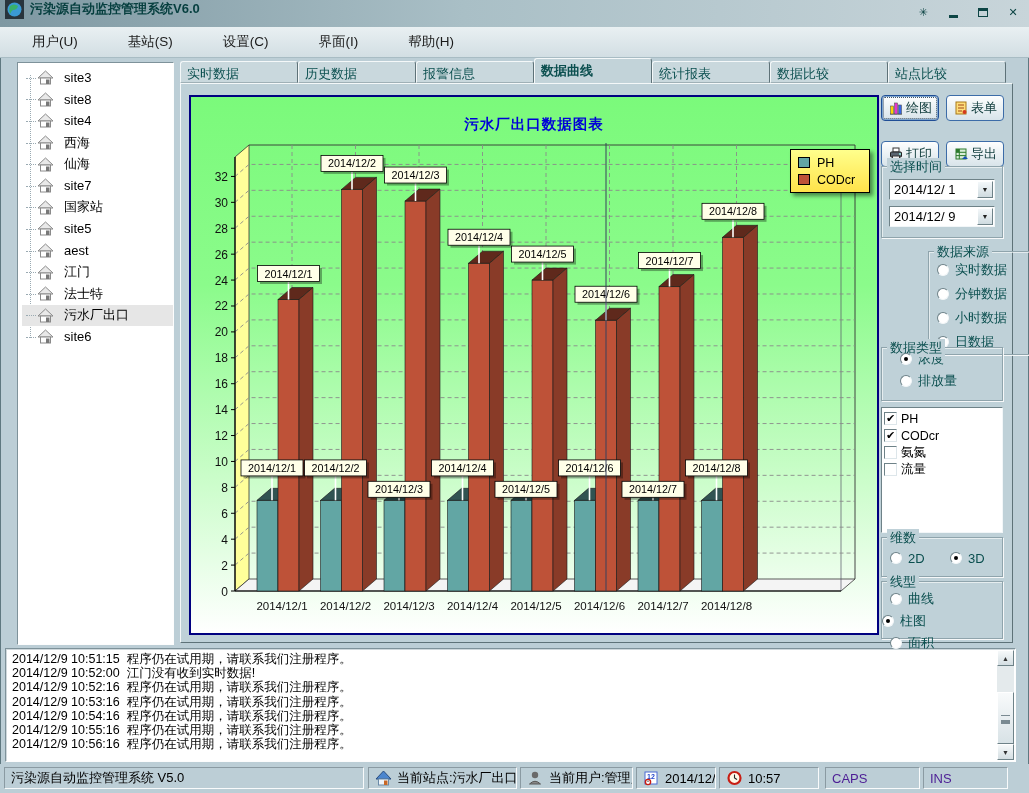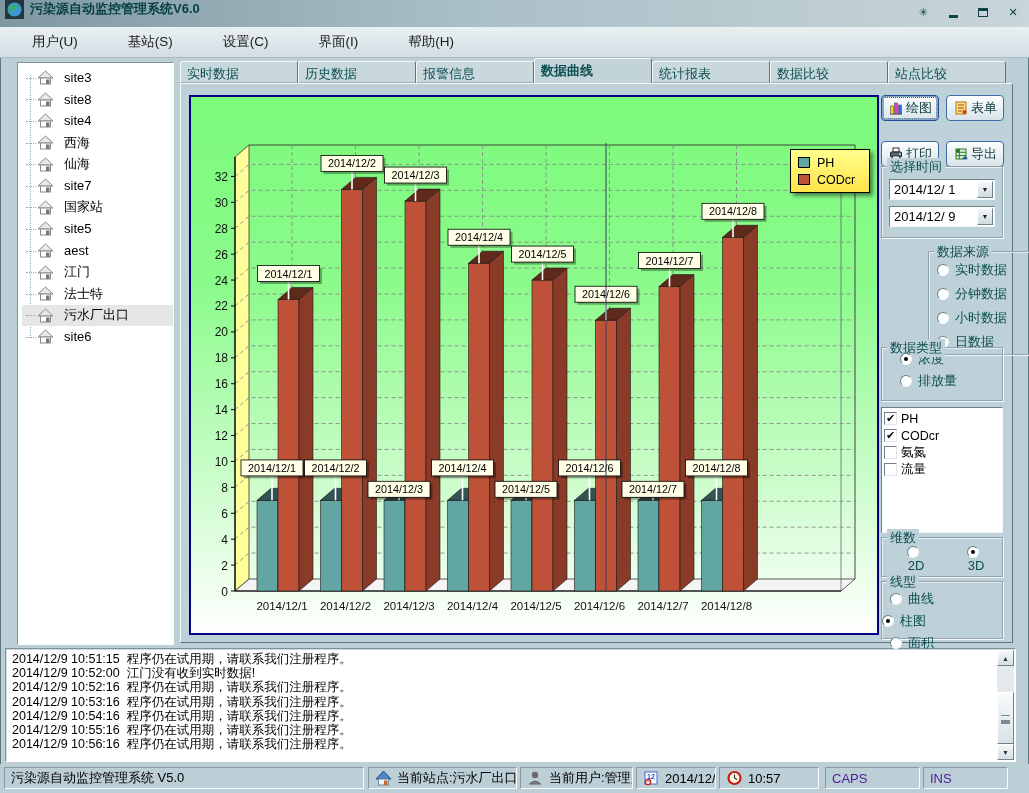--- a/index.html
+++ b/index.html
@@ -82,21 +82,21 @@
   .combo-btn { position:absolute; right:1px; top:1px; bottom:1px; width:16px;
     background:linear-gradient(#F4F8FA,#CFDBE0); border:1px solid; border-color:#FFF #6E8288 #6E8288 #FFF;
     display:flex; align-items:center; justify-content:center; font-size:7px; color:#222; }
   .listbox { position:absolute; left:0; top:312px; width:122px; height:126px; background:#FFF;
     border:1px solid; border-color:#6E8288 #F2F6F8 #F2F6F8 #6E8288; padding:2px 0 0 2px; }
   .chk-row { display:flex; align-items:center; height:17px; }
   .checkbox { width:13px; height:13px; background:#FFF; border:1px solid; border-color:#6E8288 #DDE6EA #DDE6EA #6E8288;
     margin-right:4px; font-size:11px; line-height:11px; text-align:center; color:#000; font-weight:bold; flex:0 0 auto; }
   .chk-label { font-size:12.5px; color:#000; white-space:nowrap; }
   .opt-inline { display:flex; }
-  .opt-inline .opt-row { width:50%;flex-direction:column; }
+  .opt-inline .opt-row { width:50%; }
   
   .log-area { position:absolute; left:5px; top:648px; width:1011px; height:114px; background:#FFF;
     border:1px solid; border-color:#7E929A #FDFDFD #FDFDFD #7E929A; box-shadow:inset 1px 1px 0 #CFD8DC; }
   .log-lines { position:absolute; left:6px; top:3px; right:22px; bottom:3px; overflow:hidden; }
   .log-line { font-size:12.5px; line-height:14.2px; color:#000; white-space:pre; }
   .scrollbar { position:absolute; right:1px; top:1px; bottom:1px; width:17px; background:#E4EAEC; }
   .sb-btn { position:absolute; left:0; width:17px; height:16px; background:linear-gradient(#F6F9FA,#D4DEE2);
     border:1px solid; border-color:#FFF #6E8288 #6E8288 #FFF; font-size:7px; color:#333;
     display:flex; align-items:center; justify-content:center; }
   .sb-up { top:0; } .sb-down { bottom:0; }
@@ -253,20 +253,21 @@
     <div class="tab">历史数据</div>
     <div class="tab">报警信息</div>
     <div class="tab sel">数据曲线</div>
     <div class="tab">统计报表</div>
     <div class="tab">数据比较</div>
     <div class="tab">站点比较</div>
   </div>
 <div class="tabpage">
 
   <div class="chart-box">
+    <div class="chart-title">污水厂出口数据图表</div>
     <svg id="chart-svg" width="686" height="536" viewBox="0 0 686 536">
         <g>
           <polygon points="44,60 44,494 58,482 58,48" fill="#FFFF9A" stroke="#333" stroke-width=".8"></polygon>
           <polygon points="44,494 650,494 664,482 58,482" fill="#F4F4F4" stroke="#333" stroke-width=".8"></polygon>
           <line x1="58" y1="48" x2="664" y2="48" stroke="#333" stroke-width=".9"></line>
           <line x1="664" y1="48" x2="664" y2="482" stroke="#333" stroke-width=".9"></line>
           <line x1="650" y1="60" x2="650" y2="494" stroke="#556" stroke-width=".7"></line>
         </g>
         <g>
           <path d="M44 468.089552238806 L58 456.089552238806 L664 456.089552238806" fill="none" stroke="#8A8A8A" stroke-width=".9" stroke-dasharray="4 3"></path>

